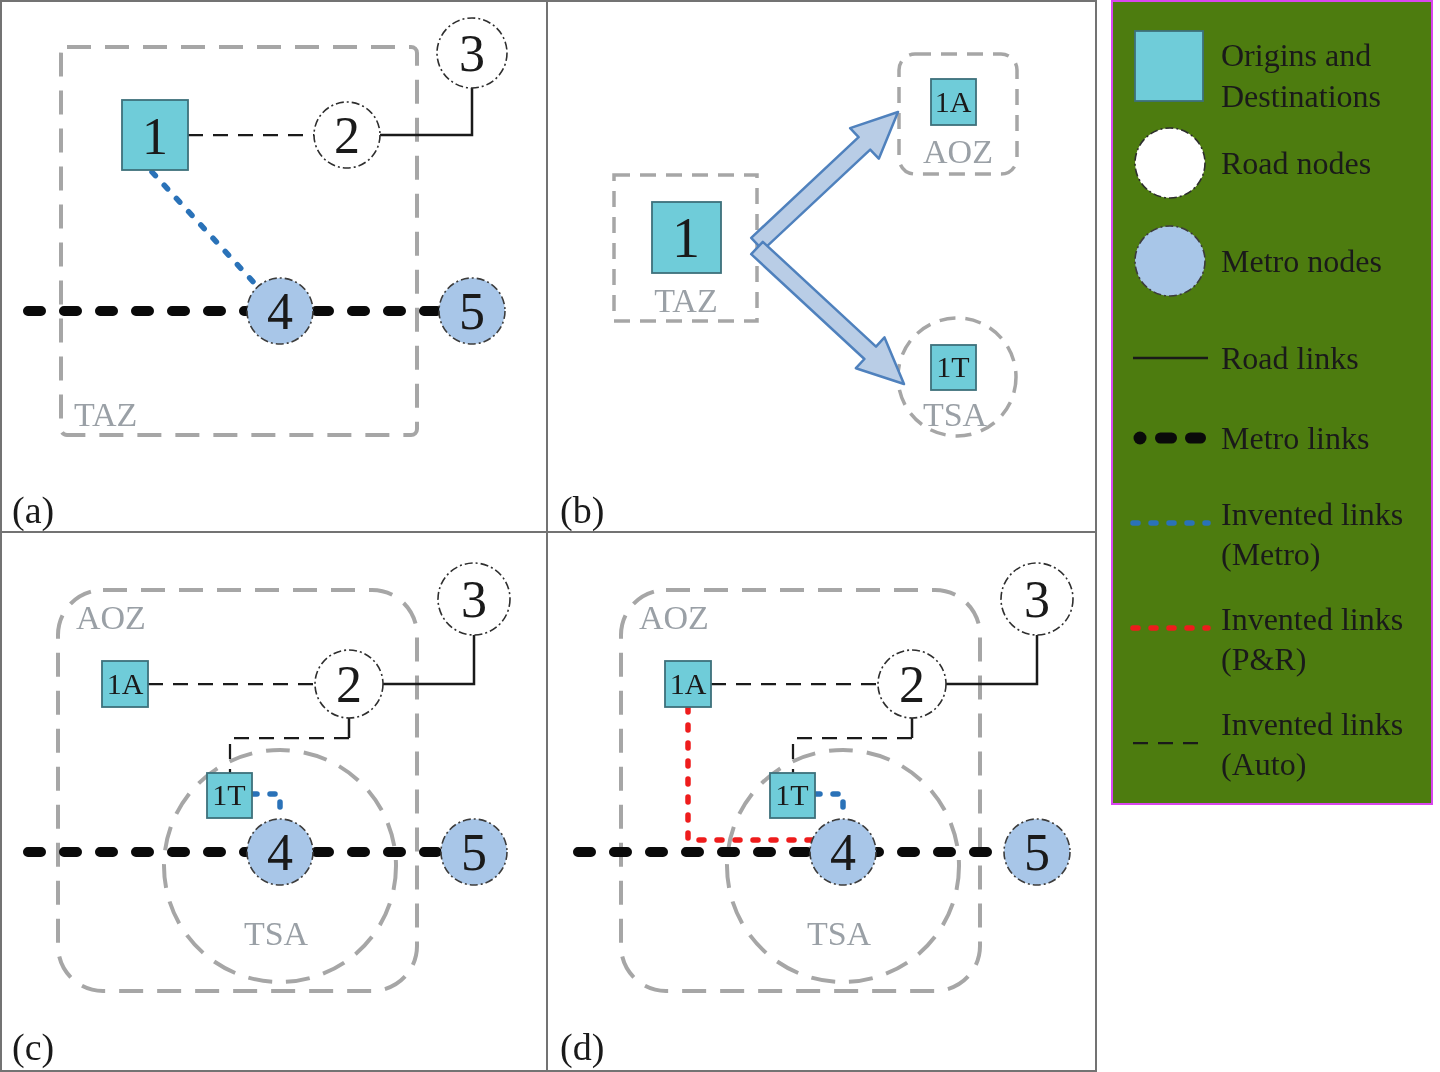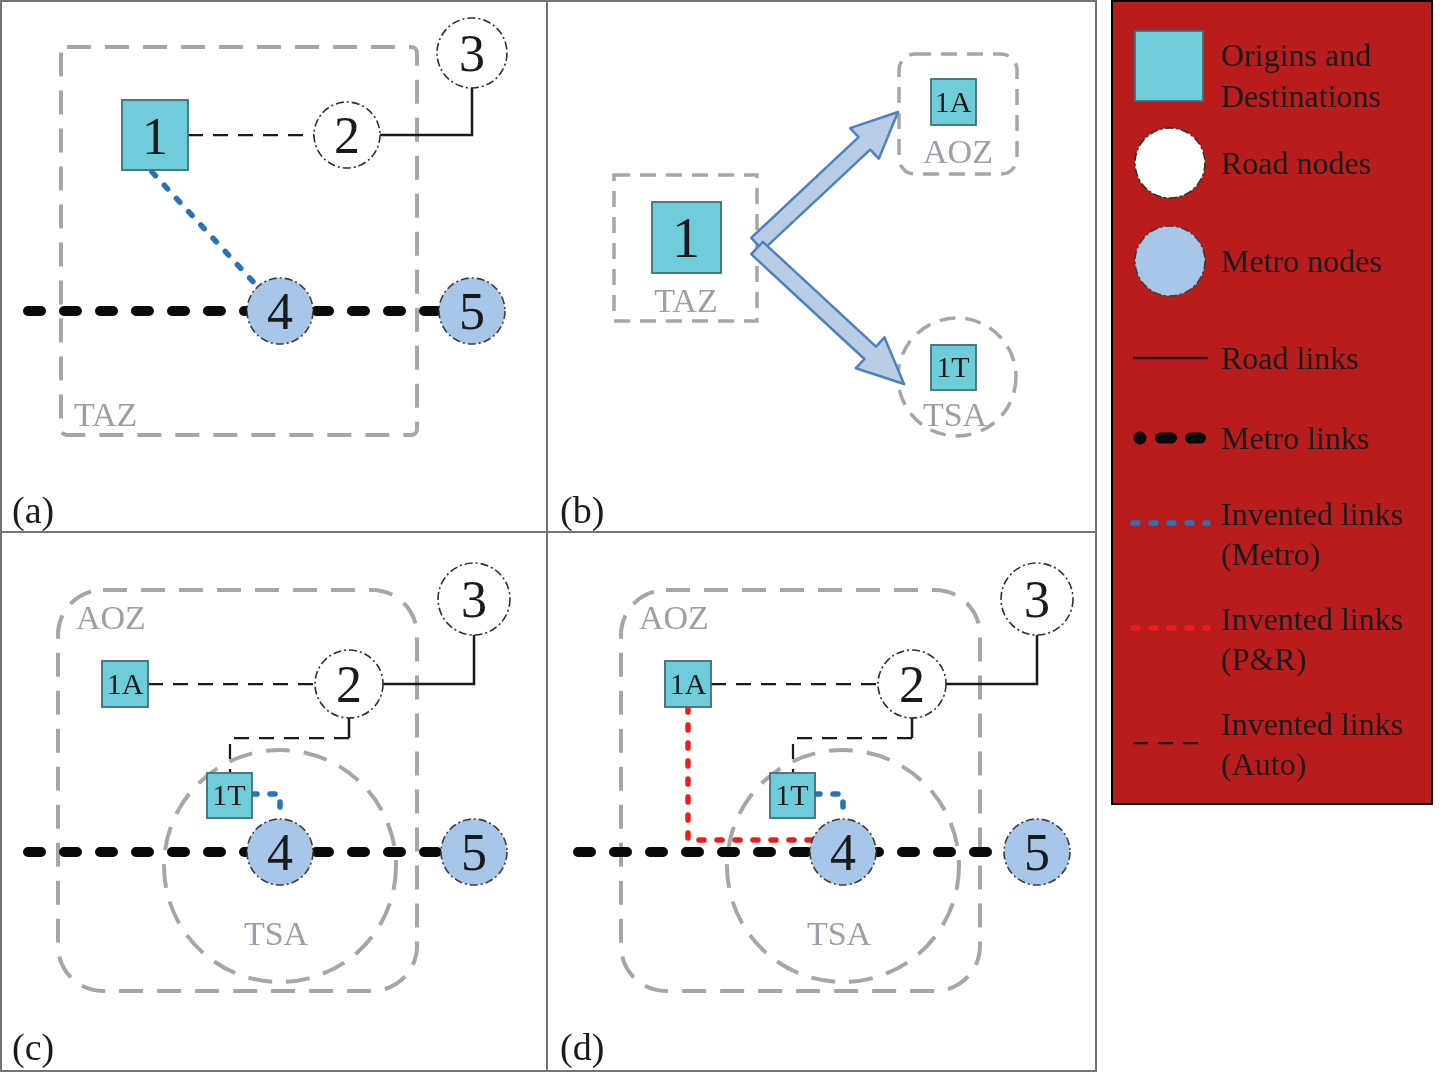--- a/index.html
+++ b/index.html
@@ -5,22 +5,22 @@
   html,body { margin:0; padding:0; background:#ffffff; }
   #stage {
     position:relative; width:1440px; height:1072px; background:#ffffff;
     font-family:"Liberation Serif","DejaVu Serif",serif;
   }
   .panel {
     position:absolute; box-sizing:border-box; background:#ffffff;
     border:2px solid #737373;
   }
   .legend-box {
-    position:absolute; box-sizing:border-box; background:#b91c1c;
-    border:2px solid #000000;
+    position:absolute; box-sizing:border-box; background:#4d7c0f;
+    border:2px solid #d946ef;
   }
   svg { display:block; }
   svg text { font-family:"Liberation Serif","DejaVu Serif",serif; fill:#1a1a1a; }
 
   .zone-outline { fill:none; stroke:#a6a6a6; stroke-width:4; stroke-dasharray:24 14; }
   .zone-outline-sm { fill:none; stroke:#a6a6a6; stroke-width:3.5; stroke-dasharray:16 10; }
   .zone-label { fill:#9aa0a6; font-size:34px; }
   .od-square { fill:#6fccd9; stroke:#3d707b; stroke-width:1.8; }
   .road-node { fill:#ffffff; stroke:#2e2e2e; stroke-width:1.6; stroke-dasharray:8 3 2 3; }
   .metro-node { fill:#a8c6e8; stroke:#3c3c3c; stroke-width:1.6; stroke-dasharray:8 3 2 3; }

